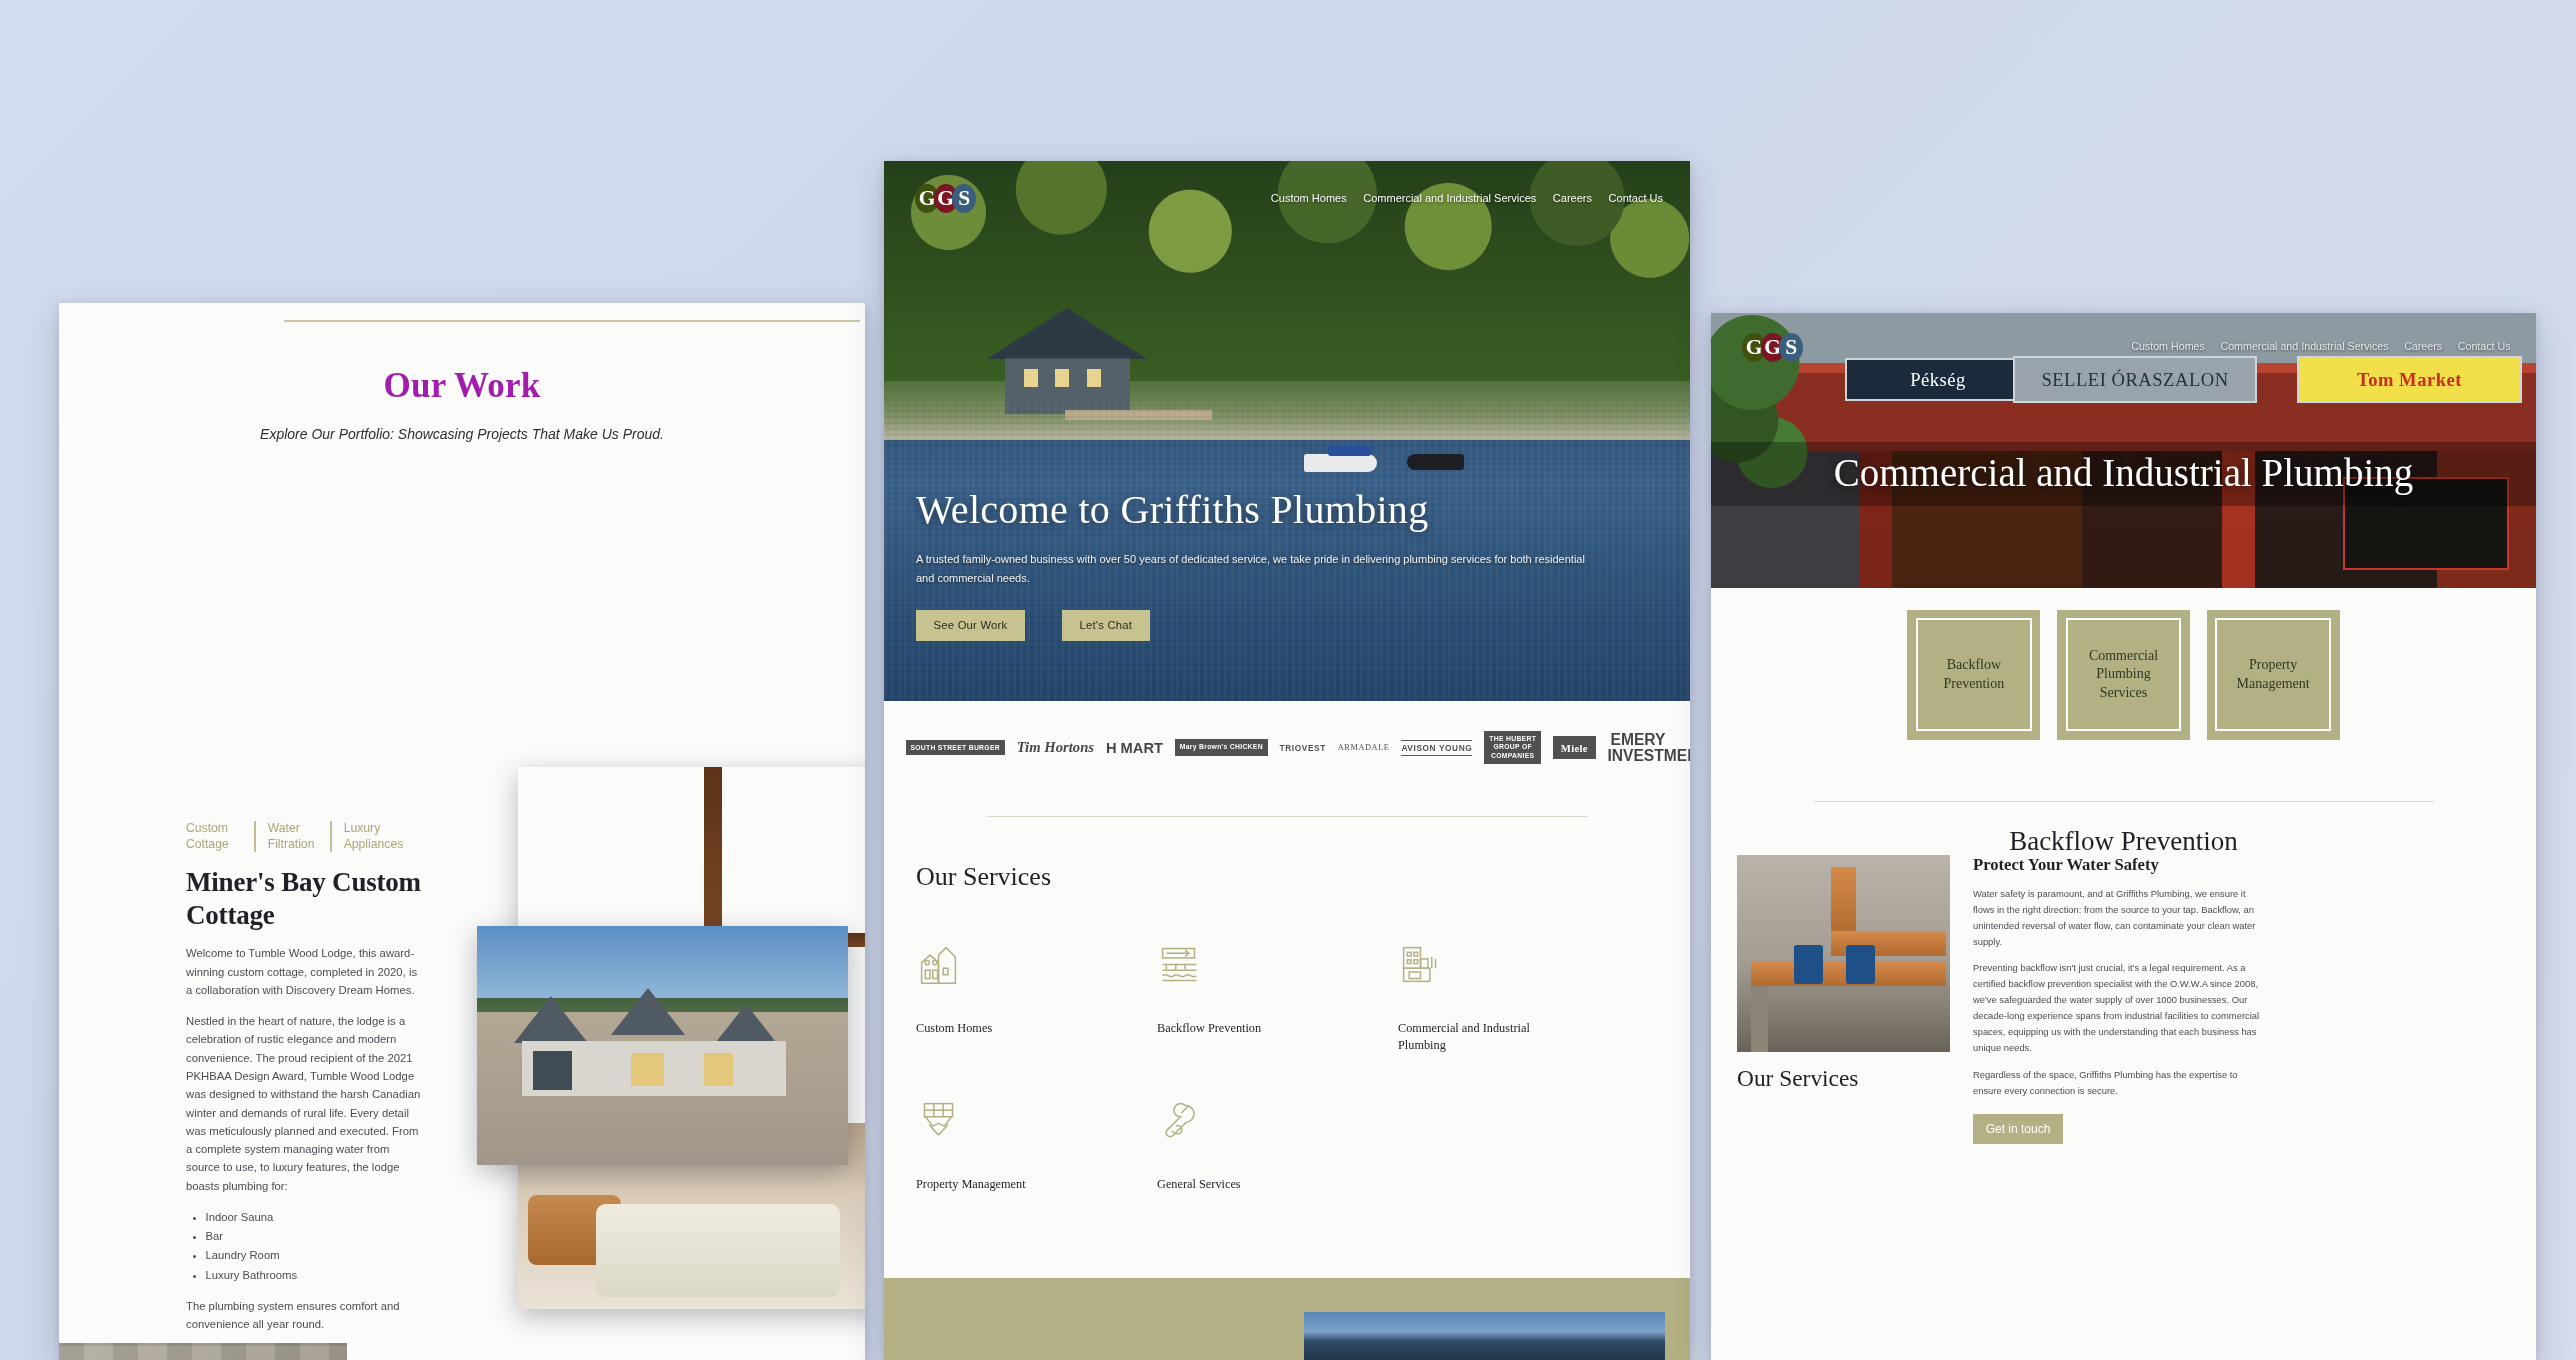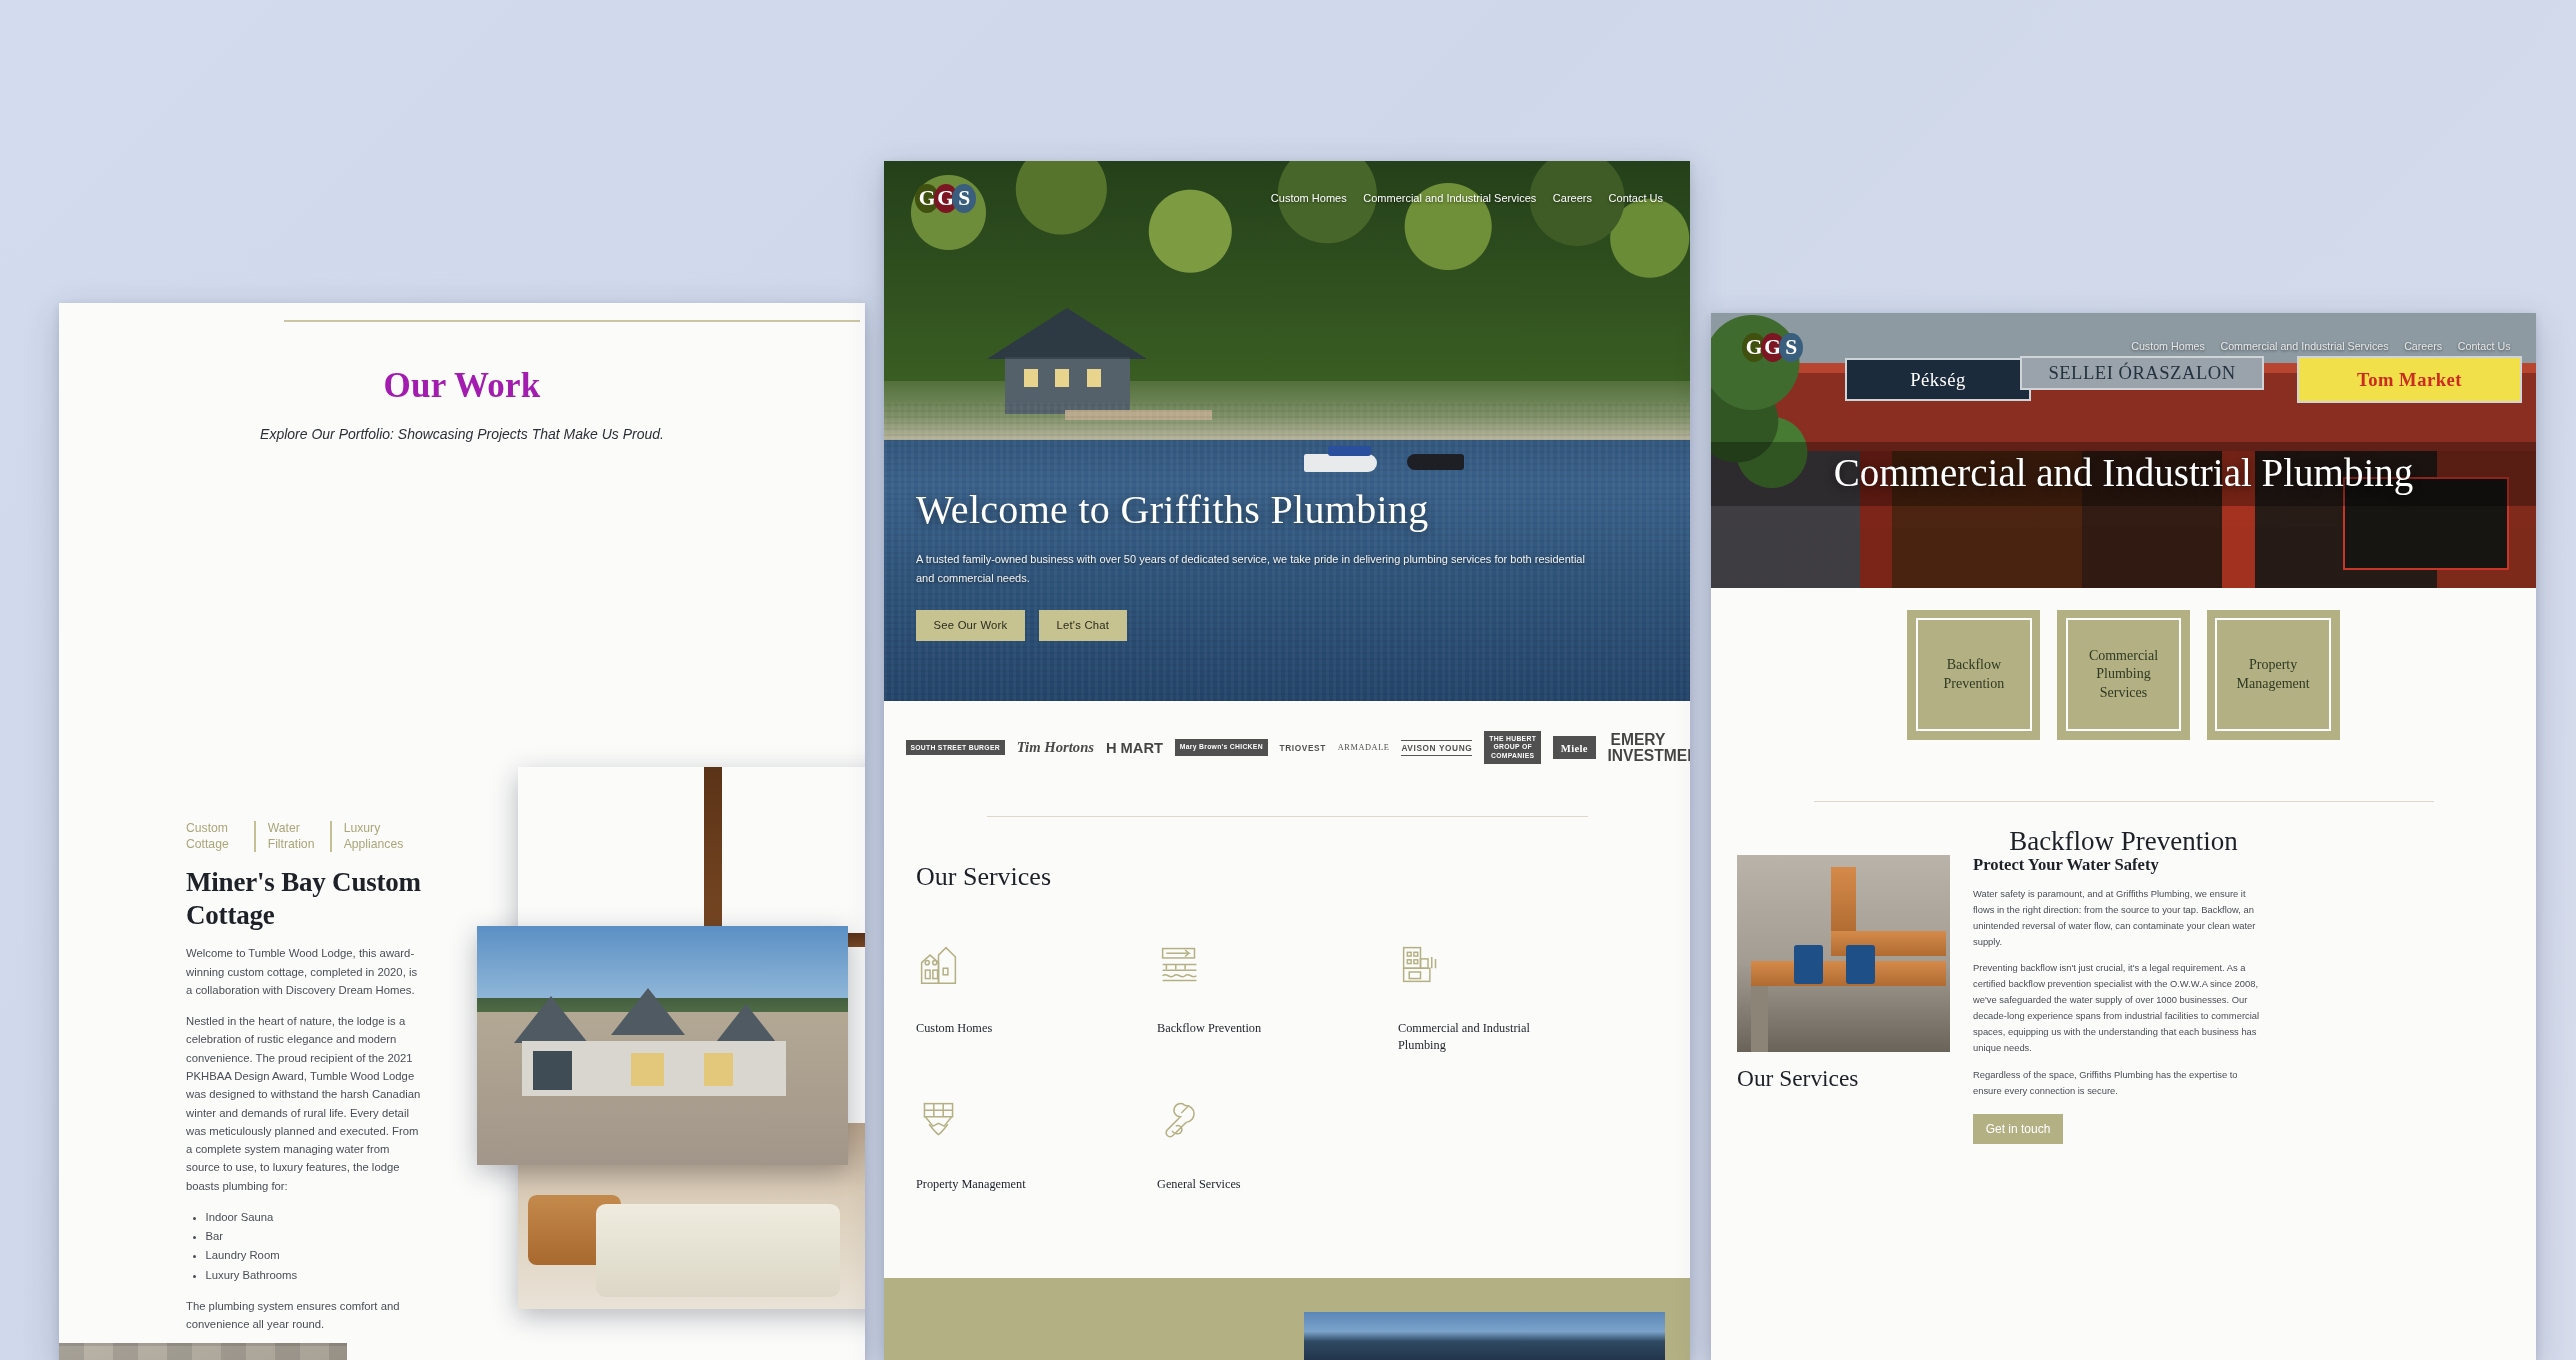--- a/index.html
+++ b/index.html
@@ -185,21 +185,21 @@
 
   .hero-copy { position:absolute; left:32px; top:327px; width:723px; z-index:3; }
   .hero-h1 {
     font-size: 40px; font-weight: 400; color:#fff; letter-spacing:0.3px;
     text-shadow:0 2px 9.8px rgba(0,0,0,.45); line-height:1.1;
   }
   .hero-p {
     margin-top:17.6px; font-size:11px; line-height:1.75; color:#f2f3f2; max-width:684px;
     text-shadow:0 1px 3.9px rgba(0,0,0,.55);
   }
-  .hero-btns { margin-top:21.5px; display:flex; gap:14px; }
+  .hero-btns { margin-top:21.5px; display:flex; gap:37px; }
   .btn-olive {
     background:#c7c391; color:#2a2c20; font-size:11.3px;
     padding:9.8px 17.6px; border:none; cursor:pointer; letter-spacing:0.2px;
   }
 
   
   .logostrip {
     position:absolute; left:0; top:540px; width:100%; height:93px;
     display:flex; align-items:center; justify-content:space-between;
     padding:0 21.5px; background:#fbfbfa;
@@ -522,21 +522,21 @@
     <div class="fimg"></div>
   </div>
 </div>
 
 <div class="panel" id="panel-comm">
   <div class="cm-hero">
     <div class="shopfront"></div>
     <div class="glassrow"></div>
     <div class="tree"></div>
     <div class="sign" style="left:134px;top:45px;width:186px;height:43px">Pékség</div>
-    <div class="sign sign2" style="left:309px;top:43px;width:244px;height:34px">SELLEI ÓRASZALON</div>
+    <div class="sign sign2" style="left:302px;top:43px;width:244px;height:47px">SELLEI ÓRASZALON</div>
     <div class="sign sign3" style="left:586px;top:43px;width:225px;height:47px">Tom Market</div>
     <div class="chalk"></div>
     <div class="overlay"></div>
     <div class="cm-title">Commercial and Industrial Plumbing</div>
   </div>
 
   <div class="logo" id="comm-logo">
     <div class="dot d1">G</div>
     <div class="dot d2">G</div>
     <div class="dot d3">S</div>

